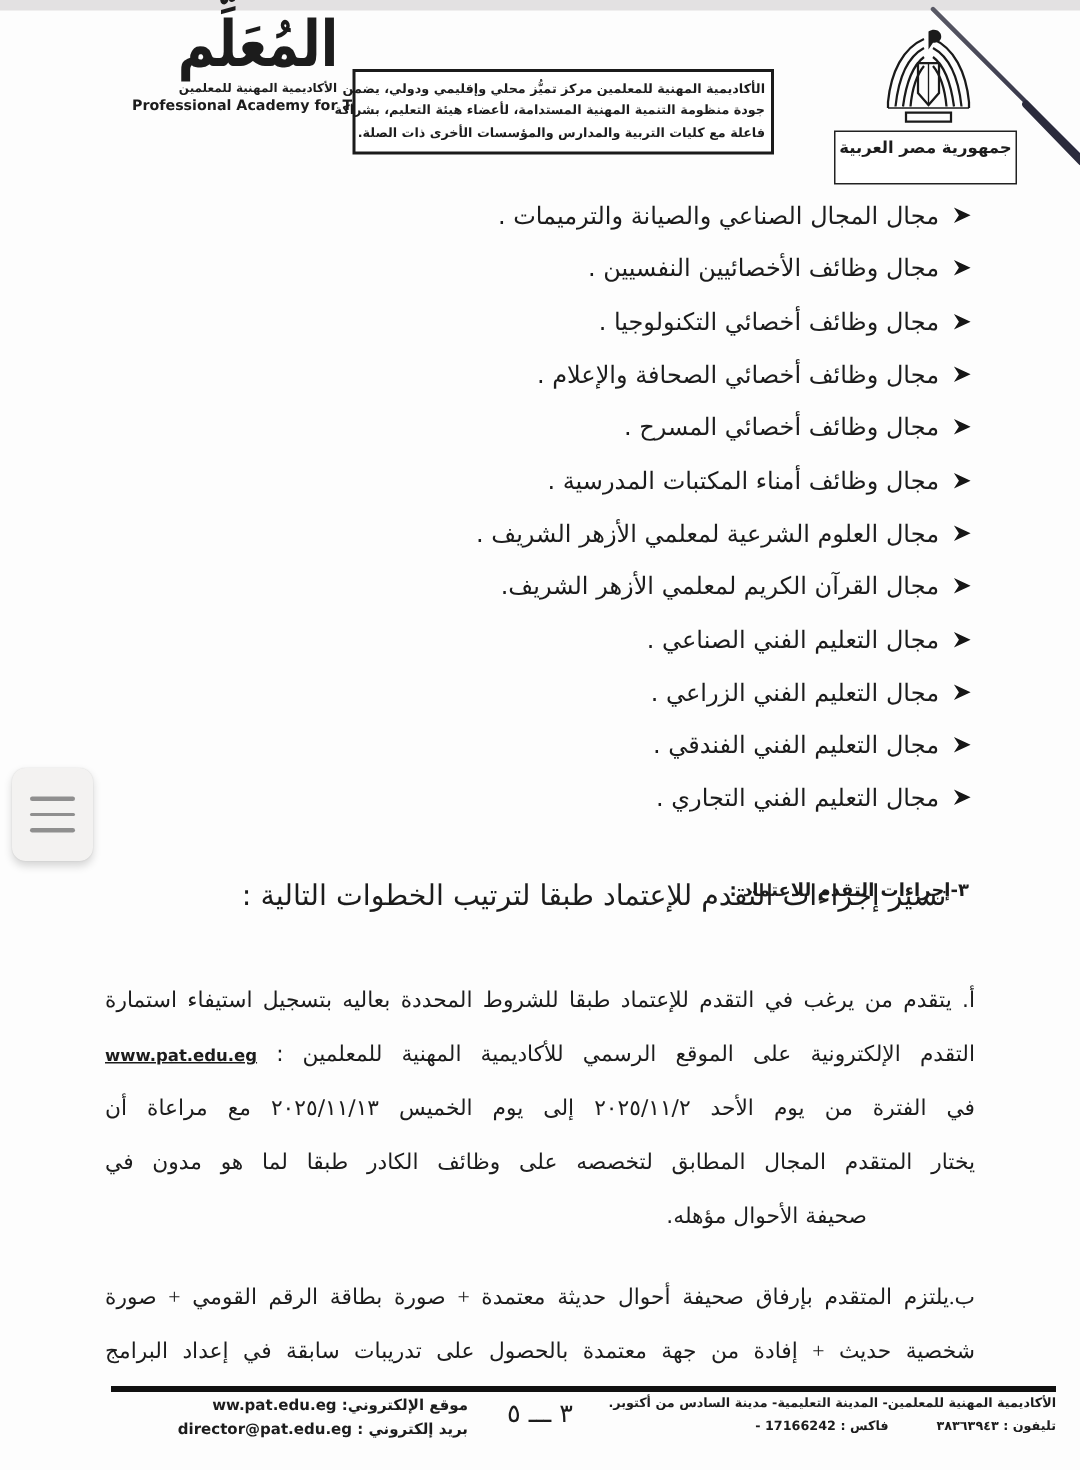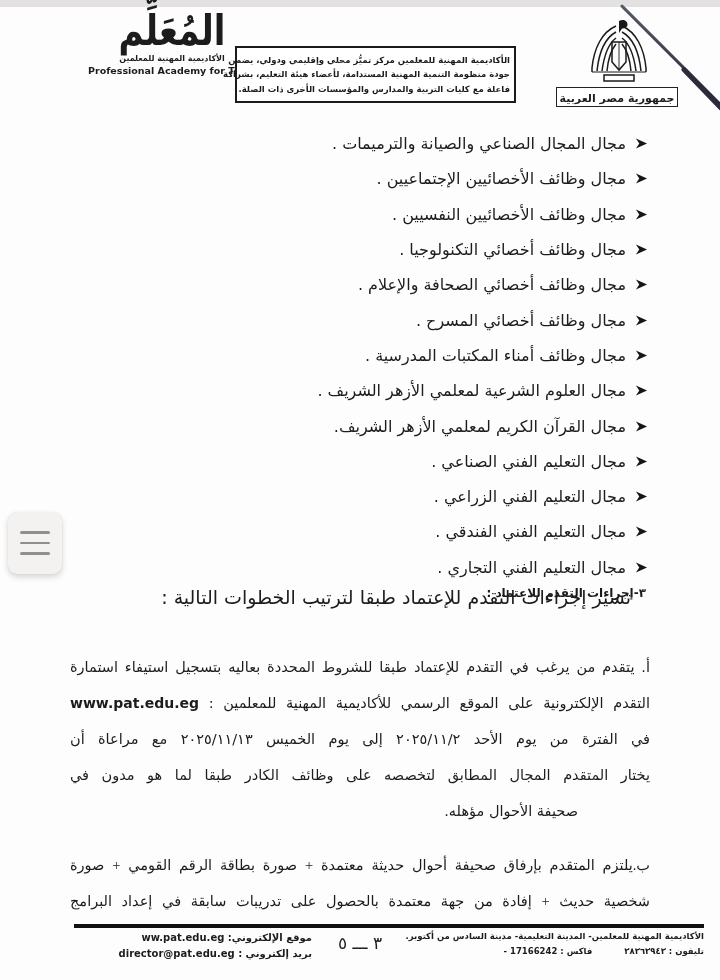--- a/index.html
+++ b/index.html
@@ -23,21 +23,21 @@
   .mission-box {
     position: absolute; left: 235px; top: 46px; width: 281px;
     border: 2px solid #1b1b1b; background: #fff;
     padding: 5px 4px; direction: rtl; text-align: right;
     font-weight: bold; font-size: 8.5px; line-height: 1.7; letter-spacing: -0.2px;
   }
   .mission-box div { white-space: nowrap; }
 
   .emblem { position: absolute; left: 578px; top: 18px; }
   .country-box {
-    position: absolute; left: 556px; top: 87px; width: 122px; height: 20px;
+    position: absolute; left: 556px; top: 87px; width: 122px; height: 36px;
     border: 1.5px solid #222; background: #fff; direction: rtl;
     text-align: center; font-weight: bold; font-size: 11px; line-height: 22px;
   }
   .scan-line {
     position: absolute; left: 622px; top: 4px; width: 148px; height: 3px;
     background: linear-gradient(90deg, #5a5a66, #23233a);
     transform: rotate(45deg); transform-origin: 0 0; border-radius: 2px;
   }
   .scan-line2 {
     position: absolute; left: 684px; top: 66px; width: 58px; height: 5px;
@@ -51,21 +51,21 @@
 
   
   .section-heading { position: absolute; top: 586px; right: 74px; direction: rtl; font-weight: bold; font-size: 12px; }
   .section-intro { position: absolute; top: 586px; right: 89px; direction: rtl; font-size: 19px; }
 
   .para { position: absolute; right: 70px; width: 580px; direction: rtl; font-size: 14.5px; }
   .para-a { top: 650px; }
   .para-b { top: 848px; font-family: Liberation Serif, serif; }
   .pline { height: 36px; line-height: 34px; text-align: justify; text-align-last: justify; }
   .pline.end { text-align: right; text-align-last: right; padding-right: 72px; }
-  .url { direction: ltr; unicode-bidi: embed; font-weight: bold; font-size: 14px; }
+  .url { direction: ltr; unicode-bidi: embed; text-decoration: underline; font-weight: bold; font-size: 11px; }
 
   
   .footer-line { position: absolute; top: 924px; left: 74px; width: 630px; height: 3.5px; background: #111; }
   .footer-right { position: absolute; top: 929px; right: 16px; width: 330px; direction: rtl; text-align: right; font-weight: bold; font-size: 8.5px; line-height: 1.8; }
   .f-phones .gap { display: inline-block; width: 26px; }
   .footer-center { position: absolute; top: 933px; left: 322px; width: 76px; text-align: center; direction: rtl; font-size: 17px; }
   .footer-left { position: absolute; top: 930px; left: 64px; width: 248px; direction: rtl; text-align: right; font-weight: bold; font-size: 10px; line-height: 1.55; }
   .footer-left .url-sm { direction: ltr; unicode-bidi: embed; font-weight: bold; }
 
   
@@ -123,28 +123,20 @@
   <ul class="domain-list" id="domain-list">
     <li class="list-row">
       <span class="bullet">
         <svg width="13" height="13" viewBox="0 0 14 14">
             <path d="M1 1.5 L13 7 L1 12.5 L4.6 7 Z" fill="#161616"></path>
           </svg>
       </span>
       <span class="item-text">مجال المجال الصناعي والصيانة والترميمات .</span>
     </li>
 
-    <li class="list-row">
-      <span class="bullet">
-        <svg width="13" height="13" viewBox="0 0 14 14">
-            <path d="M1 1.5 L13 7 L1 12.5 L4.6 7 Z" fill="#161616"></path>
-          </svg>
-      </span>
-      <span class="item-text">مجال وظائف الأخصائيين الإجتماعيين .</span>
-    </li>
 
     <li class="list-row">
       <span class="bullet">
         <svg width="13" height="13" viewBox="0 0 14 14">
             <path d="M1 1.5 L13 7 L1 12.5 L4.6 7 Z" fill="#161616"></path>
           </svg>
       </span>
       <span class="item-text">مجال وظائف الأخصائيين النفسيين .</span>
     </li>
 

